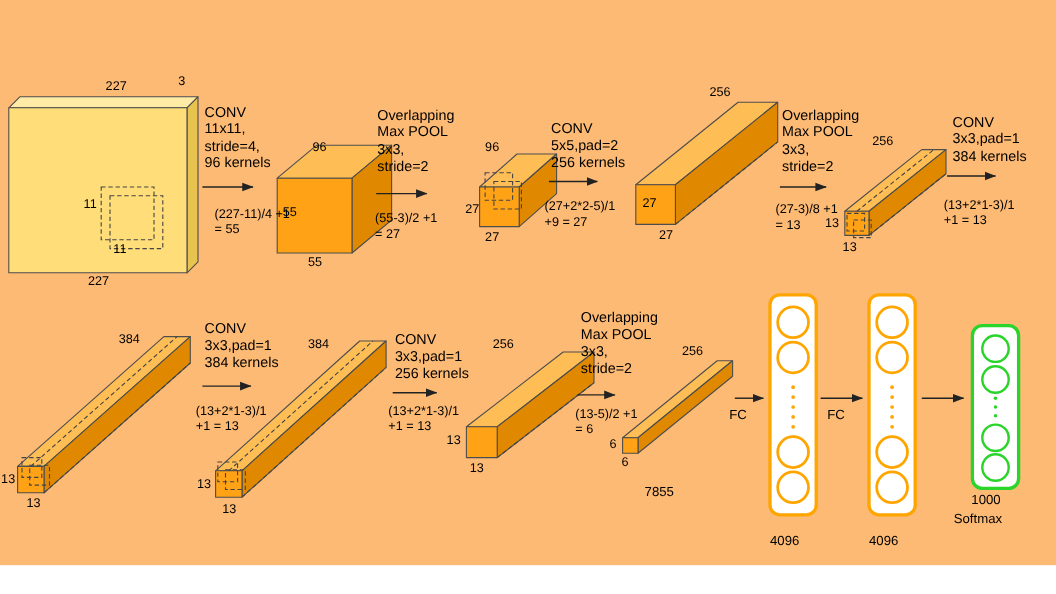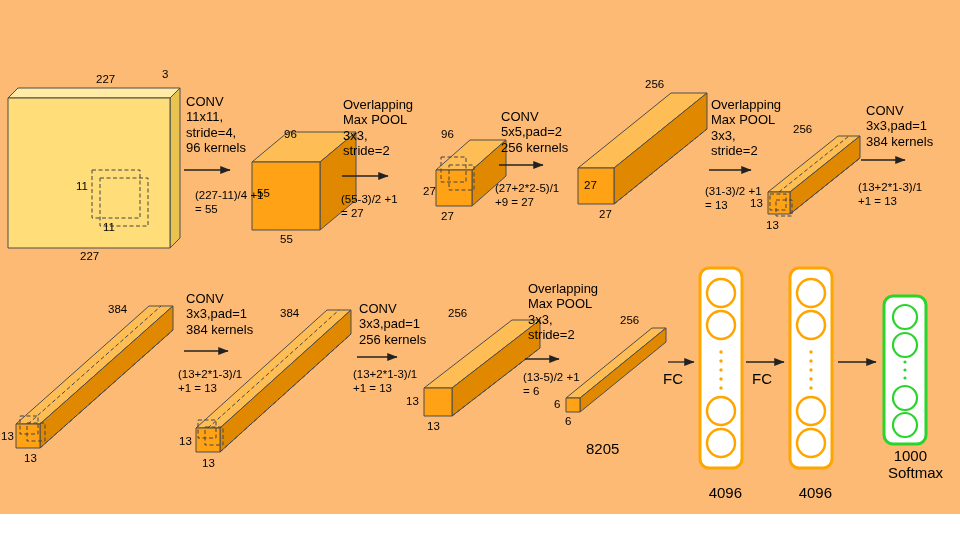--- a/index.html
+++ b/index.html
@@ -6,22 +6,22 @@
   #canvas{position:relative;width:960px;height:514px;background:#fdba74;
           font-family:"Liberation Sans",sans-serif;overflow:hidden}
   #shapes{position:absolute;left:0;top:0}
   .box polygon{stroke:#4d4d4d;stroke-width:1;stroke-linejoin:round}
   .dashed{fill:none;stroke:#444;stroke-width:1;stroke-dasharray:4 2.5}
   .arrows line{stroke:#222;stroke-width:1.3}
   .lbl{position:absolute;color:#000;white-space:pre-line;line-height:1.18}
   .op{font-size:13px}
   .formula{font-size:11.5px}
   .dim{font-size:11.5px}
-  .big{font-size:15px}
-  .center{text-align:right}
+  .big{font-size:12px}
+  .center{text-align:left}
 </style>
 </head>
 <body>
 
 <div id="canvas">
 
   <svg id="shapes" width="960" height="540" viewBox="0 0 960 540">
     <defs>
       <marker id="arrow" viewBox="0 0 8 8" refX="7.5" refY="4" markerWidth="8" markerHeight="8" orient="auto">
         <path d="M0,1 L8,4 L0,7 Z" fill="#222"></path>
@@ -184,21 +184,21 @@
 = 27</div>
   <div class="lbl op" style="left:501px;top:109px">CONV
 5x5,pad=2
 256 kernels</div>
   <div class="lbl formula" style="left:495px;top:182px">(27+2*2-5)/1
 +9 = 27</div>
   <div class="lbl op" style="left:711px;top:97px">Overlapping
 Max POOL
 3x3,
 stride=2</div>
-  <div class="lbl formula" style="left:705px;top:185px">(31-3)/2 +1
+  <div class="lbl formula" style="left:705px;top:185px">(27-3)/8 +1
 = 13</div>
   <div class="lbl op" style="left:866px;top:103px">CONV
 3x3,pad=1
 384 kernels</div>
   <div class="lbl formula" style="left:858px;top:181px">(13+2*1-3)/1
 +1  = 13</div>
   <div class="lbl op" style="left:186px;top:291px">CONV
 3x3,pad=1
 384 kernels</div>
   <div class="lbl formula" style="left:178px;top:368px">(13+2*1-3)/1
@@ -239,21 +239,21 @@
   <div class="lbl dim" style="left:179px;top:435px">13</div>
   <div class="lbl dim" style="left:202px;top:457px">13</div>
 
   <div class="lbl dim" style="left:448px;top:307px">256</div>
   <div class="lbl dim" style="left:406px;top:395px">13</div>
   <div class="lbl dim" style="left:427px;top:420px">13</div>
 
   <div class="lbl dim" style="left:620px;top:314px">256</div>
   <div class="lbl dim" style="left:554px;top:398px">6</div>
   <div class="lbl dim" style="left:565px;top:415px">6</div>
-  <div class="lbl big" style="left:586px;top:440px">8205</div>
+  <div class="lbl big" style="left:586px;top:440px">7855</div>
 
   <div class="lbl big" style="left:663px;top:370px">FC</div>
   <div class="lbl big center" style="left:700px;top:484px;width:42px">4096</div>
   <div class="lbl big" style="left:752px;top:370px">FC</div>
   <div class="lbl big center" style="left:790px;top:484px;width:42px">4096</div>
   <div class="lbl big center" style="left:883px;top:447px;width:44px">1000</div>
   <div class="lbl big center" style="left:867px;top:464px;width:76px">Softmax</div>
 
 </div>
 

